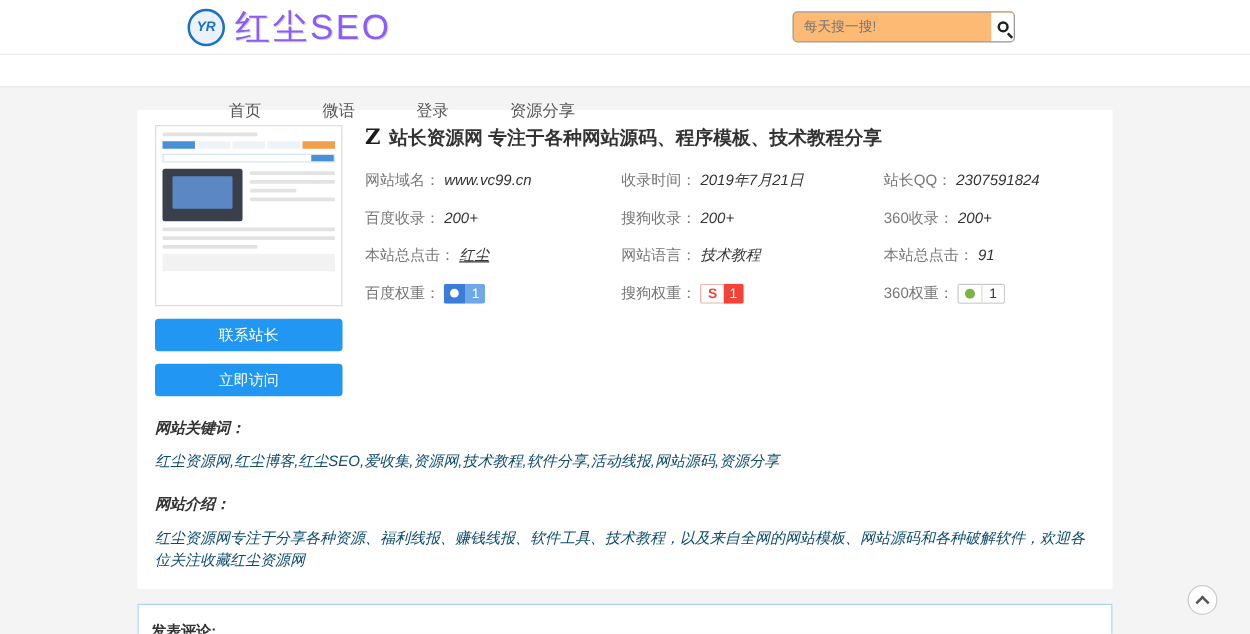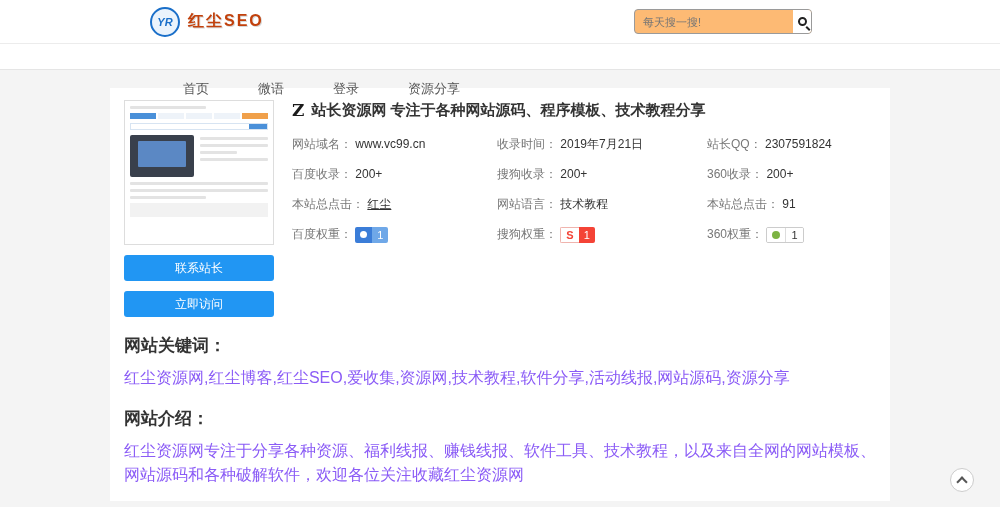--- a/index.html
+++ b/index.html
@@ -7,22 +7,22 @@
     font-family:"Liberation Sans","DejaVu Sans",sans-serif; background:#f4f4f4; }
   .page { position:relative; width:1000px; height:356px; }
 
   
   .topbar { height:44px; background:#fff; border-bottom:1px solid #ececec;
     display:flex; align-items:center; }
   .brand { display:flex; align-items:center; margin-left:150px; cursor:pointer; }
   .logo-circle { width:30px; height:30px; border-radius:50%; border:2px solid #1a6fc9;
     background:#eaf3fc; display:flex; align-items:center; justify-content:center; }
   .logo-text { font-size:11px; font-weight:bold; font-style:italic; color:#1a6fc9; }
-  .brand-name { margin-left:8px; font-size:16px; font-weight:bold; letter-spacing:2px;
-    color:#c2410c; text-shadow:1px 1px 0 #d8d8d8; }
+  .brand-name { margin-left:8px; font-size:28px; font-weight:normal; letter-spacing:2px;
+    color:#8b5cf6; text-shadow:1px 1px 0 #d8d8d8; }
   .search { display:flex; align-items:center; margin-left:auto; margin-right:188px;
     width:178px; height:25px; border:1px solid #9a9a9a; border-radius:4px;
     background:#fdba74; overflow:hidden; }
   .search-input { flex:1; border:none; outline:none; height:100%; padding:0 8px;
     font-size:11px; color:#333; background:transparent; }
   .search-btn { width:30px; height:100%; border:none; background:#fff; cursor:pointer;
     display:flex; align-items:center; justify-content:center; }
   .mag { position:relative; width:9px; height:9px; border:2px solid #222; border-radius:50%; display:inline-block; }
   .mag::after { content:""; position:absolute; width:2px; height:5px; background:#222;
     left:7px; top:7px; transform:rotate(-45deg); }
@@ -63,39 +63,39 @@
     background:#2196f3; color:#fff; font-size:12px; text-align:center;
     border-radius:3px; text-decoration:none; cursor:pointer; }
 
   .right-col { flex:1; margin-left:18px; }
   .site-title { font-size:15px; font-weight:bold; color:#333; display:flex; align-items:center; }
   .title-icon { font-size:17px; font-weight:bold; color:#1b1b1b; margin-right:7px;
     font-family:"DejaVu Serif",serif; }
   .info-grid { display:grid; grid-template-columns:205px 210px 1fr; row-gap:13px;
     margin-top:16px; font-size:12px; align-items:center; }
   .cell .lbl { color:#777; }
-  .cell .val { color:#333; }
+  .cell .val { color:#333;font-style:italic; }
   .red-link { color:#e53935; text-decoration:underline; cursor:pointer; }
 
   .badge { display:inline-flex; height:16px; line-height:16px; font-size:11px;
     vertical-align:middle; border-radius:2px; overflow:hidden; cursor:pointer; }
   .badge .seg { padding:0 5px; display:flex; align-items:center; }
   .badge-baidu .seg-icon { background:#3b7dd8; }
   .badge-baidu .seg-icon .paw { width:7px; height:7px; background:#fff; border-radius:50%; display:inline-block; }
   .badge-baidu .seg-val { background:#6fa8e8; color:#fff; }
   .badge-sogou .seg-icon { background:#fff; color:#f44336; font-weight:bold;
     border:1px solid #f0b4ae; border-right:none; }
   .badge-sogou .seg-val { background:#f44336; color:#fff; }
   .badge-360 { border:1px solid #ccc; }
   .badge-360 .seg-icon { background:#fff; }
   .badge-360 .seg-icon .dot { width:8px; height:8px; background:#7cb342; border-radius:50%; display:inline-block; }
   .badge-360 .seg-val { background:#fff; color:#333; border-left:1px solid #ddd; }
 
-  .kw-section h2 { font-size:17px; color:#333; margin-top:17px; }
-  .kw-section p { font-size:16px; color:#8b5cf6; margin-top:9px; line-height:1.5; }
+  .kw-section h2 { font-size:12px; color:#333; margin-top:17px;font-style:italic; }
+  .kw-section p { font-size:12px; color:#0c4a6e; margin-top:9px; line-height:1.5;font-style:italic; }
 
   .comment-card { margin-top:12px; border:1px solid #a9d5f1; padding:13px 10px; height:110px; }
   .comment-heading { font-size:12px; font-weight:bold; color:#333; }
 
   .back-top { position:absolute; right:26px; top:468px; width:24px; height:24px;
     background:#fff; border:1px solid #ccc; border-radius:50%; cursor:pointer; }
   .chev { display:block; width:8px; height:8px; margin:9px auto 0;
     border-top:2px solid #555; border-left:2px solid #555; transform:rotate(45deg); }
 </style>
 </head>

